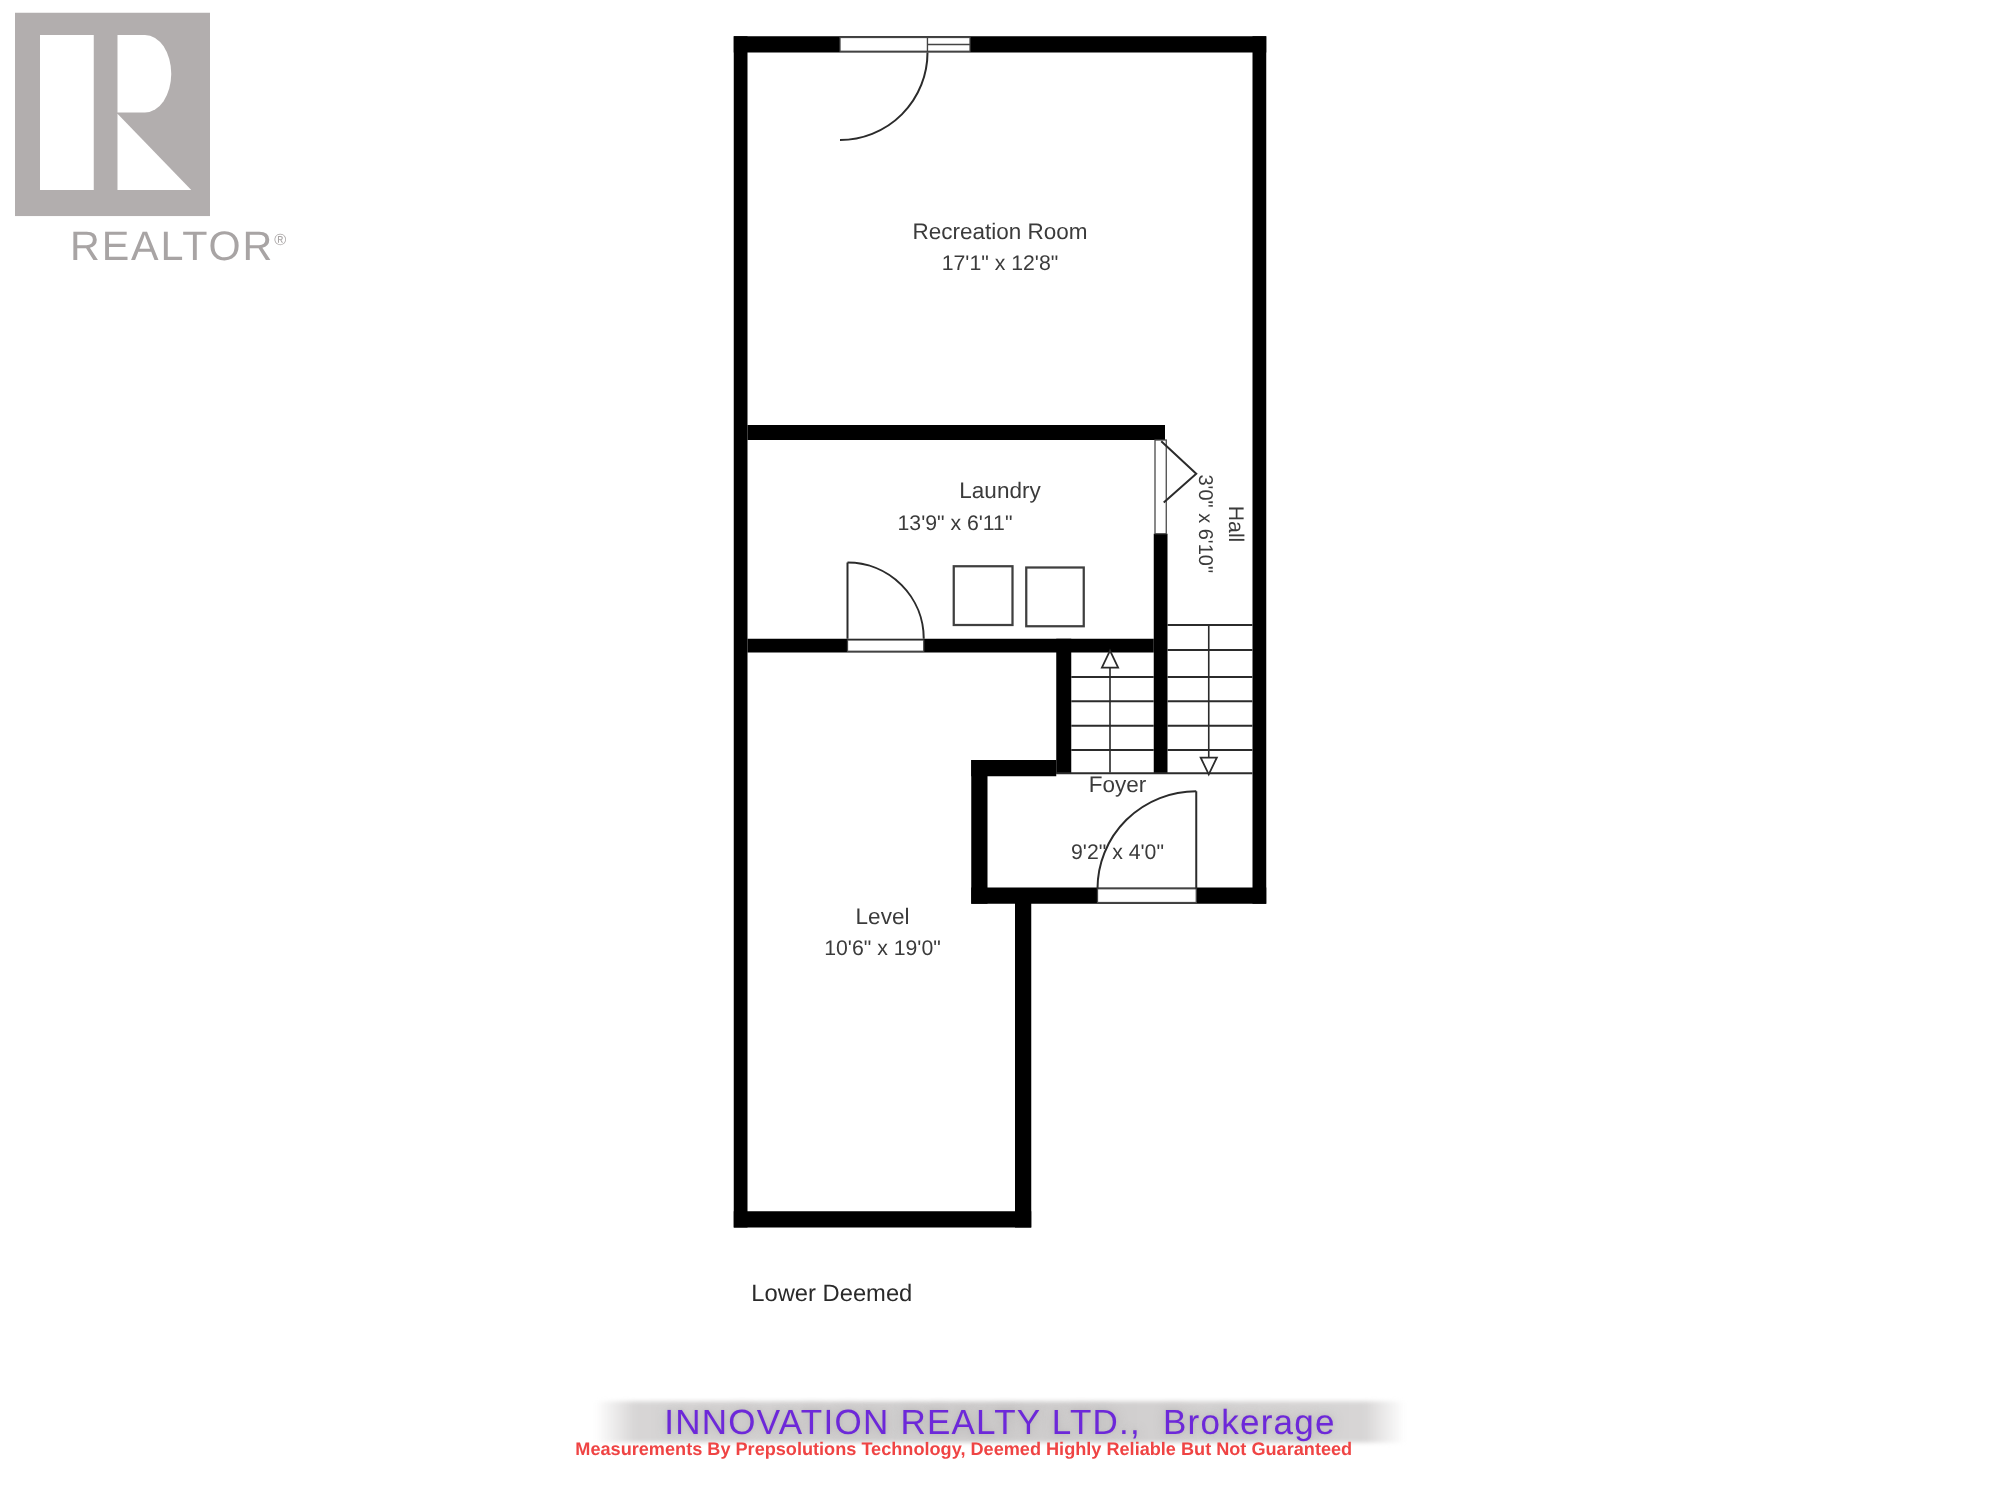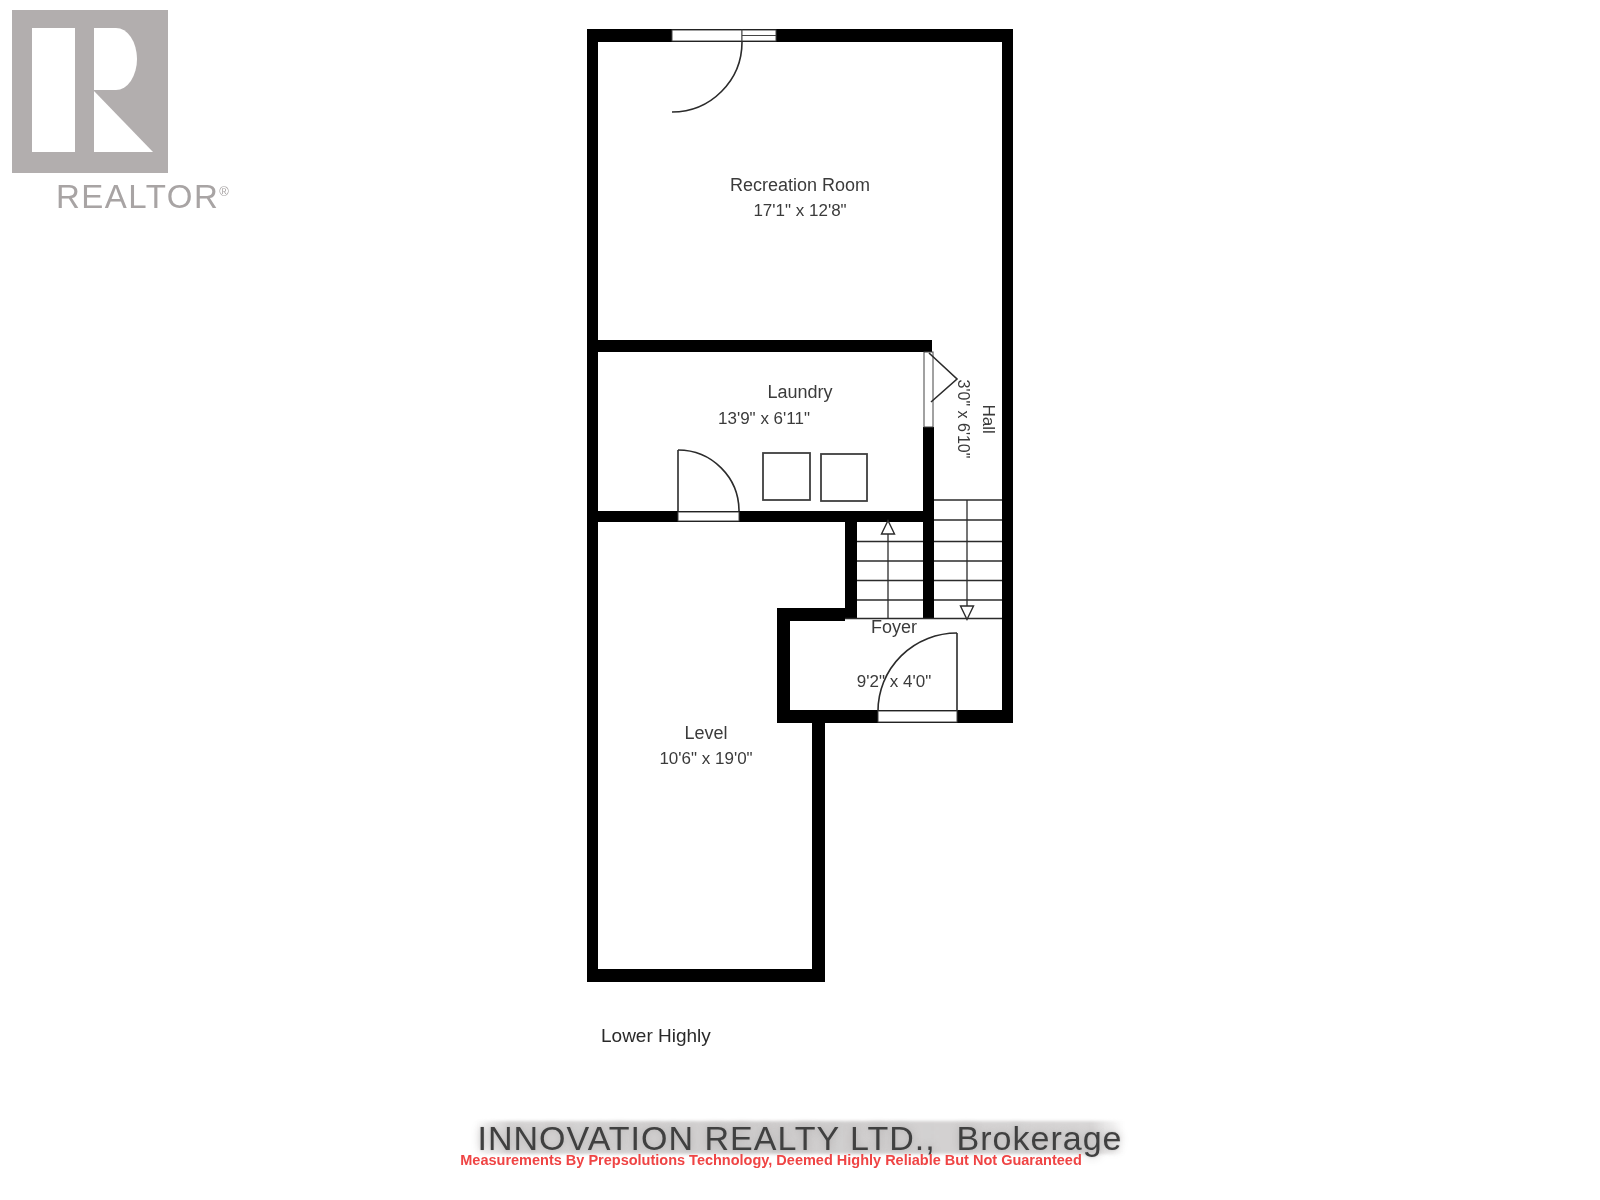--- a/index.html
+++ b/index.html
@@ -37,21 +37,21 @@
   #watermark-band{
     left:476px;top:1121px;width:648px;height:33px;
     background:linear-gradient(to right,
       rgba(213,211,211,0) 0%,rgba(211,209,209,.9) 5%,
       rgba(204,202,202,.95) 50%,rgba(211,209,209,.9) 95%,
       rgba(213,211,211,0) 100%);
     filter:blur(1.5px);
   }
   #watermark-text{
     left:800px;top:1138px;transform:translate(-50%,-50%);
-    font-size:34px;color:#404040;white-space:pre;letter-spacing:1px;
+    font-size:28px;color:#6d28d9;white-space:pre;letter-spacing:1px;
     text-shadow:0 0 2px rgba(185,183,183,.85),0 0 9px rgba(170,168,168,.8);
   }
   #disclaimer-text{
     left:771px;top:1160px;transform:translate(-50%,-50%);
     font-size:14.5px;font-weight:600;color:#ef4444;white-space:nowrap;
   }
 </style>
 </head>
 <body>
 
@@ -138,17 +138,17 @@
   <div class="hl-name">Hall</div>
   <div class="hl-dims">3'0" x 6'10"</div>
 </div>
 
 <div class="room-label" style="left:894px;top:628px;">Foyer</div>
 <div class="room-dims" style="left:894px;top:682px;">9'2" x 4'0"</div>
 
 <div class="room-label" style="left:706px;top:734px;">Level</div>
 <div class="room-dims" style="left:706px;top:759px;">10'6" x 19'0"</div>
 
-<div id="level-label" class="abs">Lower Highly</div>
+<div id="level-label" class="abs">Lower Deemed</div>
 
 <div id="watermark-band" class="abs"></div>
 <div id="watermark-text" class="abs">INNOVATION REALTY LTD.,  Brokerage</div>
 <div id="disclaimer-text" class="abs">Measurements By Prepsolutions Technology, Deemed Highly Reliable But Not Guaranteed</div>
 
 </body></html>

